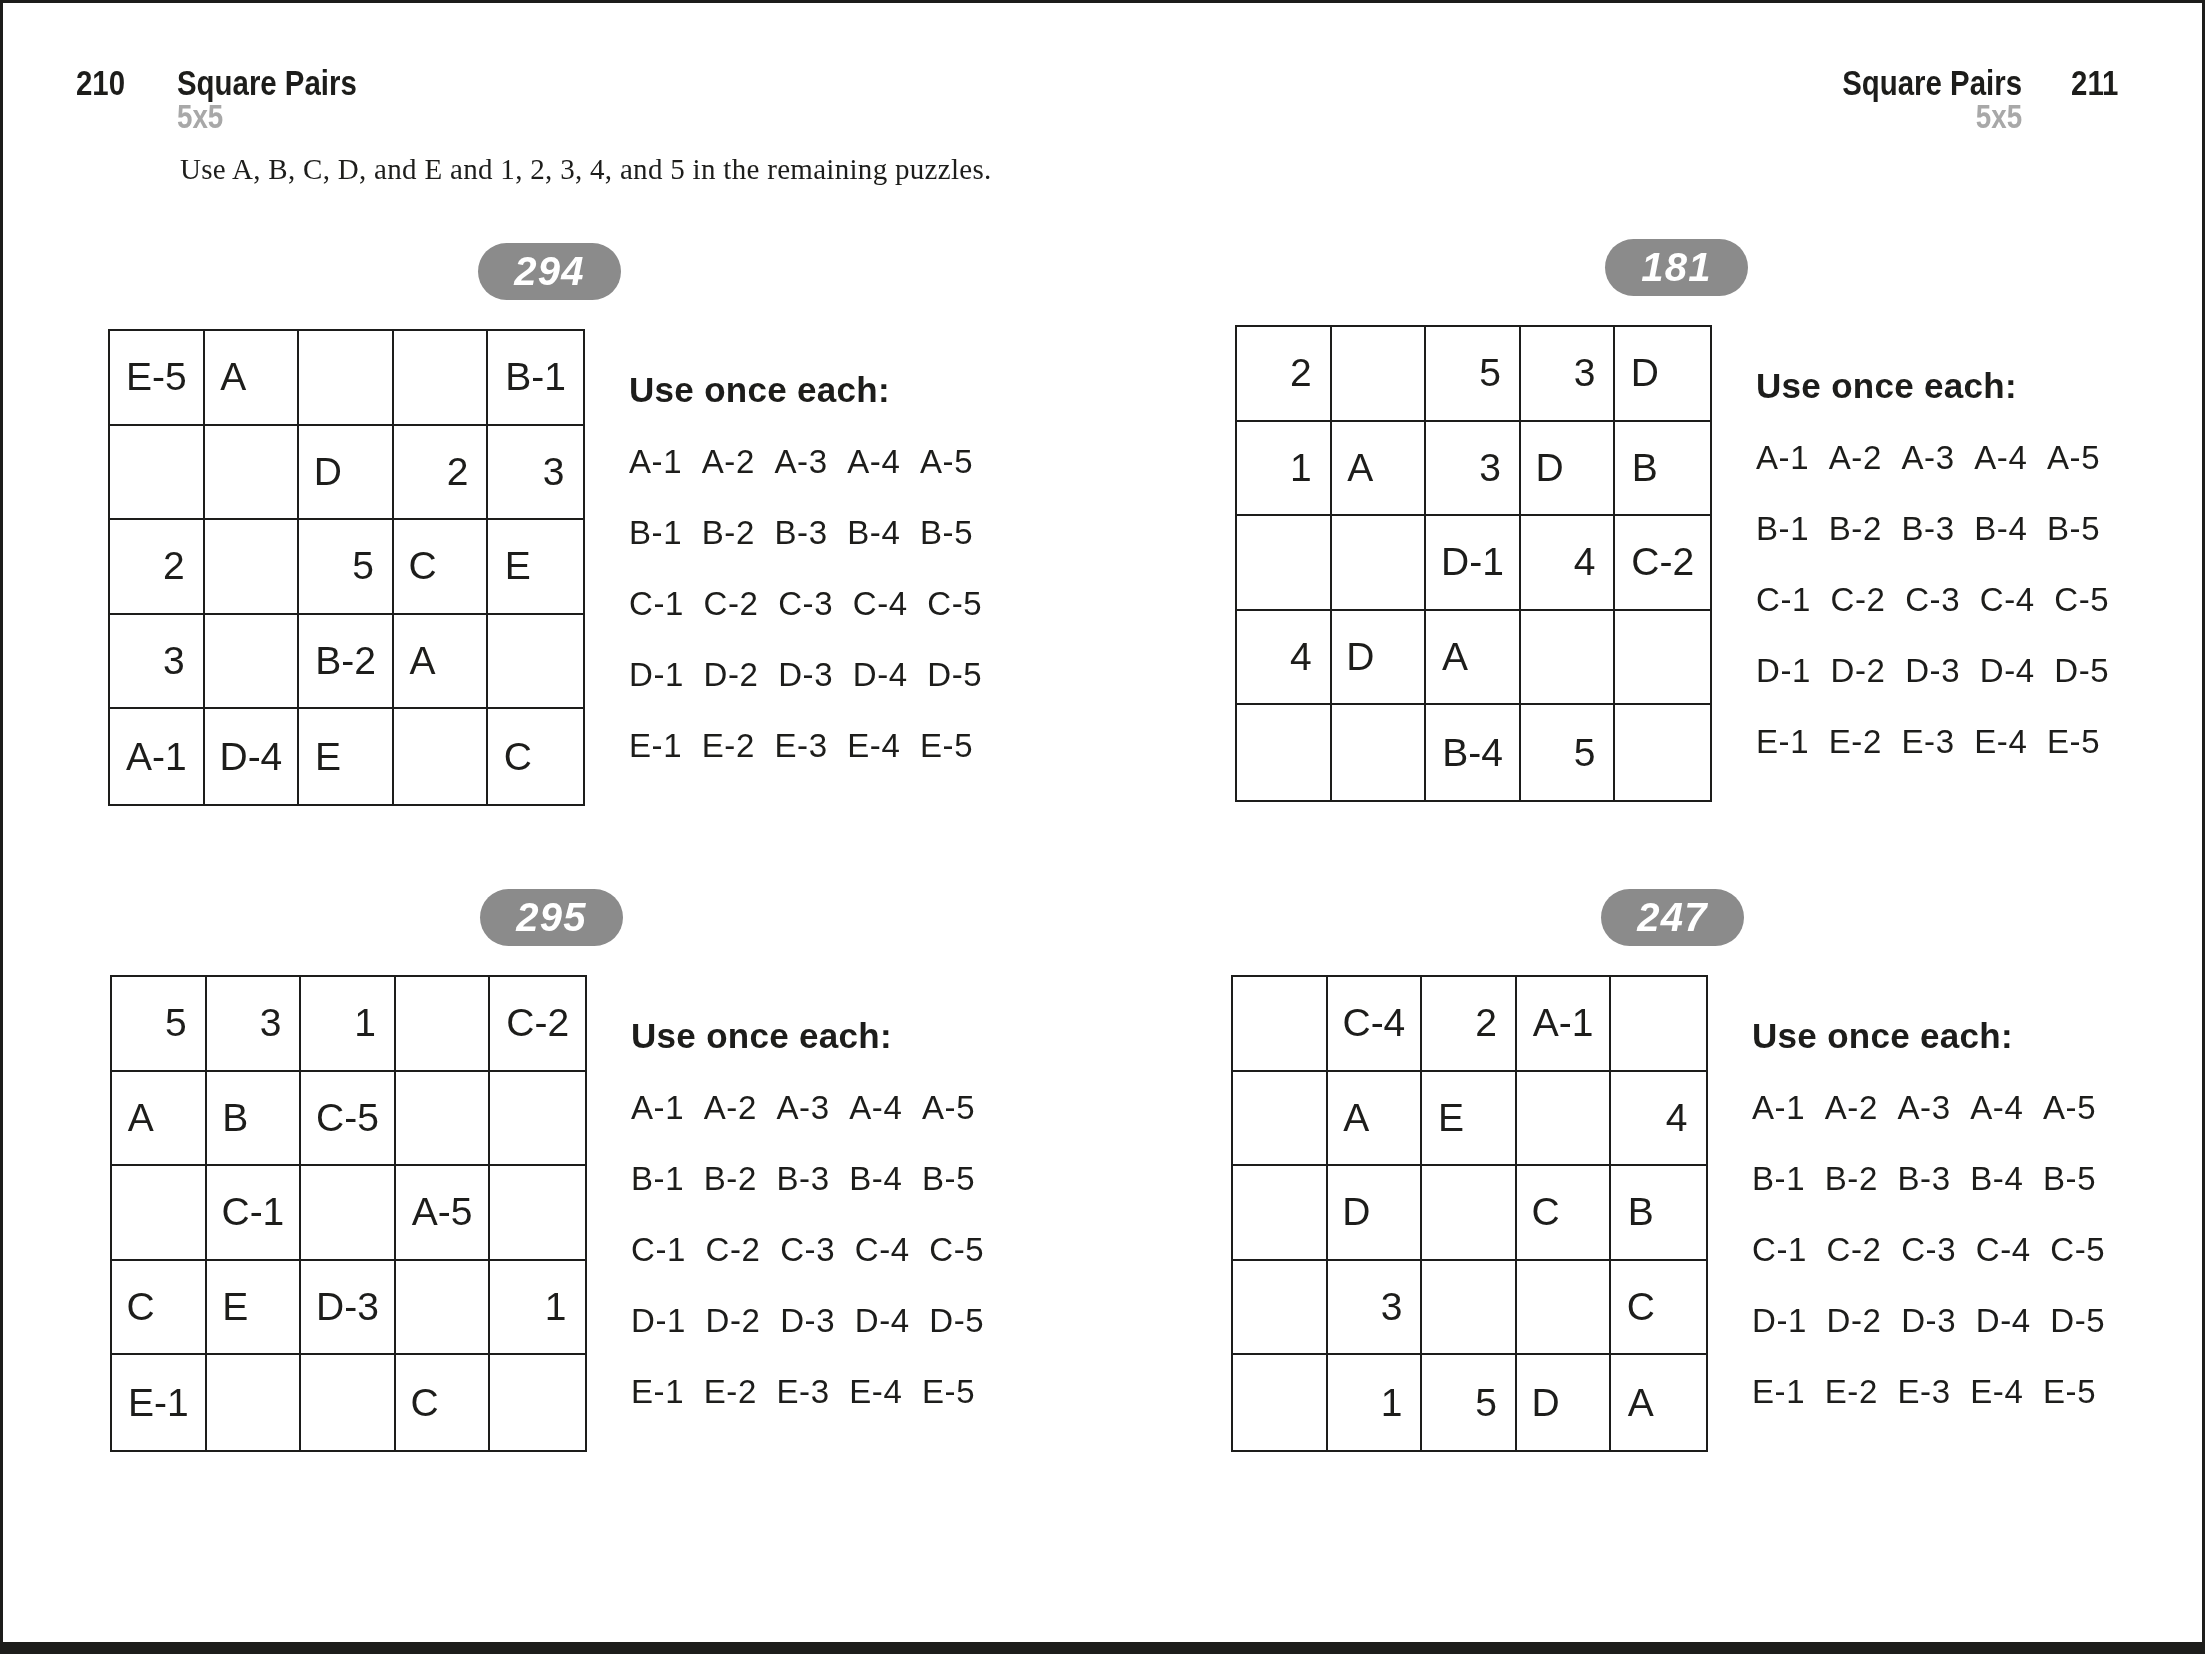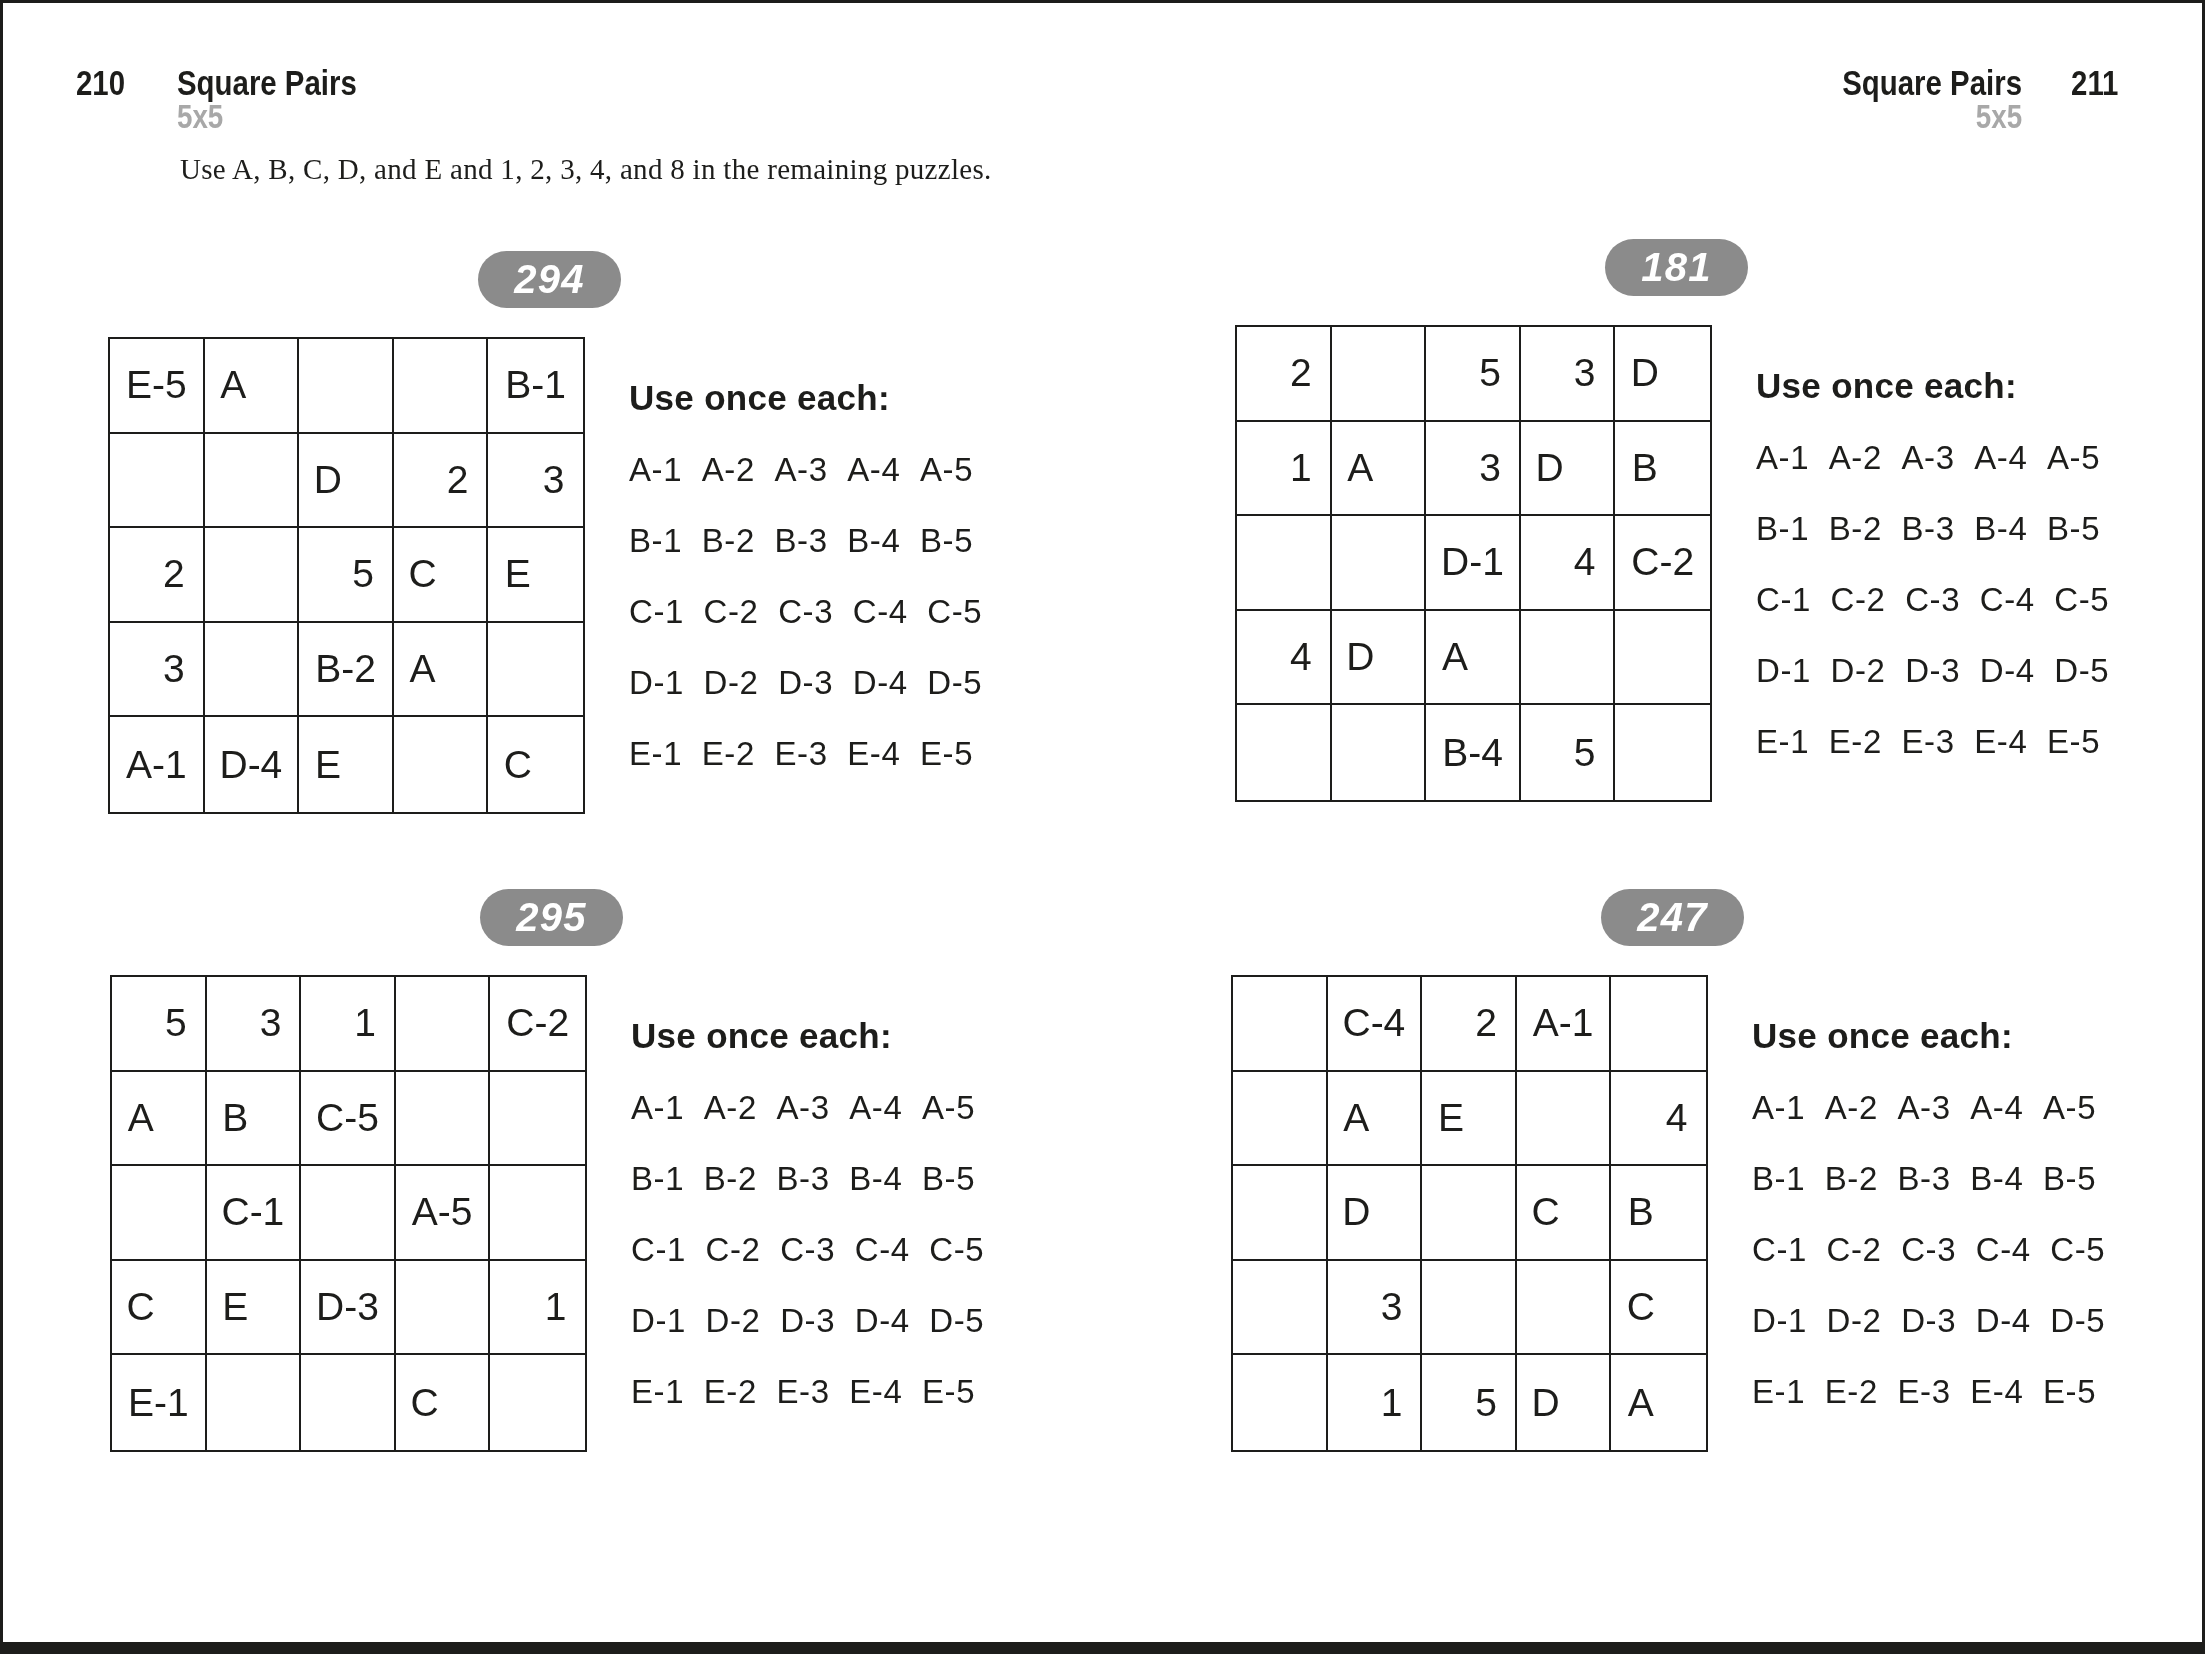--- a/index.html
+++ b/index.html
@@ -44,21 +44,21 @@
   }
   .running-title .condensed{display:inline-block;transform:scaleX(.84);}
   
   .instruction{
     position:absolute;left:177px;top:147px;
     font-family:"Liberation Serif",serif;
     font-size:29px;line-height:38px;letter-spacing:0.3px;
   }
   
   .puzzle-block{position:absolute;width:883px;}
-  .pos-tl{left:105px;top:248px;}
+  .pos-tl{left:105px;top:240px;}
   .pos-tr{left:1232px;top:236px;}
   .pos-bl{left:107px;top:886px;}
   .pos-br{left:1228px;top:886px;}
   .badge{
     width:143px;height:57px;border-radius:29px;
     background:var(--badge-gray);
     margin:0 auto;display:flex;align-items:center;justify-content:center;
     color:#ffffff;font-weight:bold;font-style:italic;
     font-size:40px;letter-spacing:1.2px;
   }
@@ -98,21 +98,21 @@
   <div class="running-title rt-left">
     <span class="t"><span class="condensed">Square Pairs</span></span>
     <span class="s"><span class="condensed">5x5</span></span>
   </div>
   <div class="pagenum pn-right"><span class="condensed">211</span></div>
   <div class="running-title rt-right">
     <span class="t"><span class="condensed">Square Pairs</span></span>
     <span class="s"><span class="condensed">5x5</span></span>
   </div>
 
-  <div class="instruction">Use A, B, C, D, and E and 1, 2, 3, 4, and 8 in the remaining puzzles.</div>
+  <div class="instruction">Use A, B, C, D, and E and 1, 2, 3, 4, and 5 in the remaining puzzles.</div>
 
   <section class="puzzle-block pos-tl">
     <div class="badge">294</div>
     <div class="puzzle-body">
       <div class="grid">
           <div class="cell pair">
             <span class="full">E-5</span>
           </div>
           <div class="cell letter">
             <span class="half">A</span>

